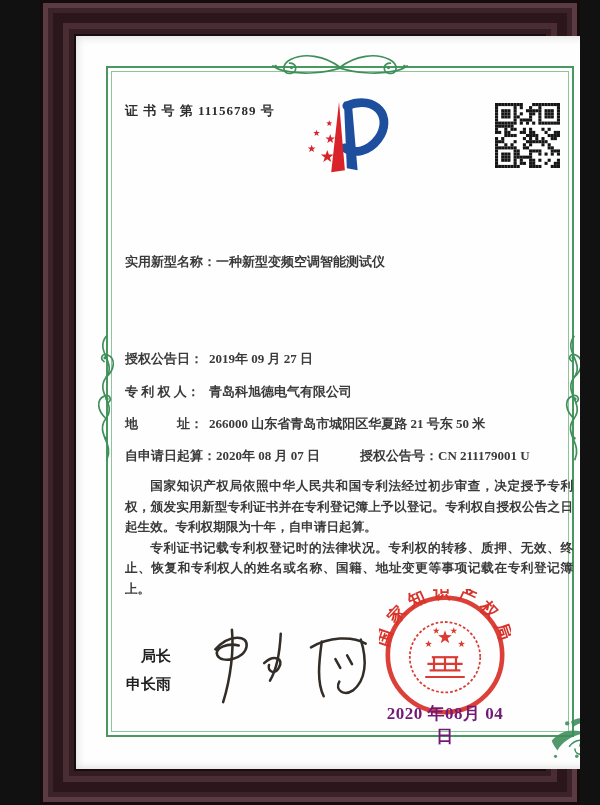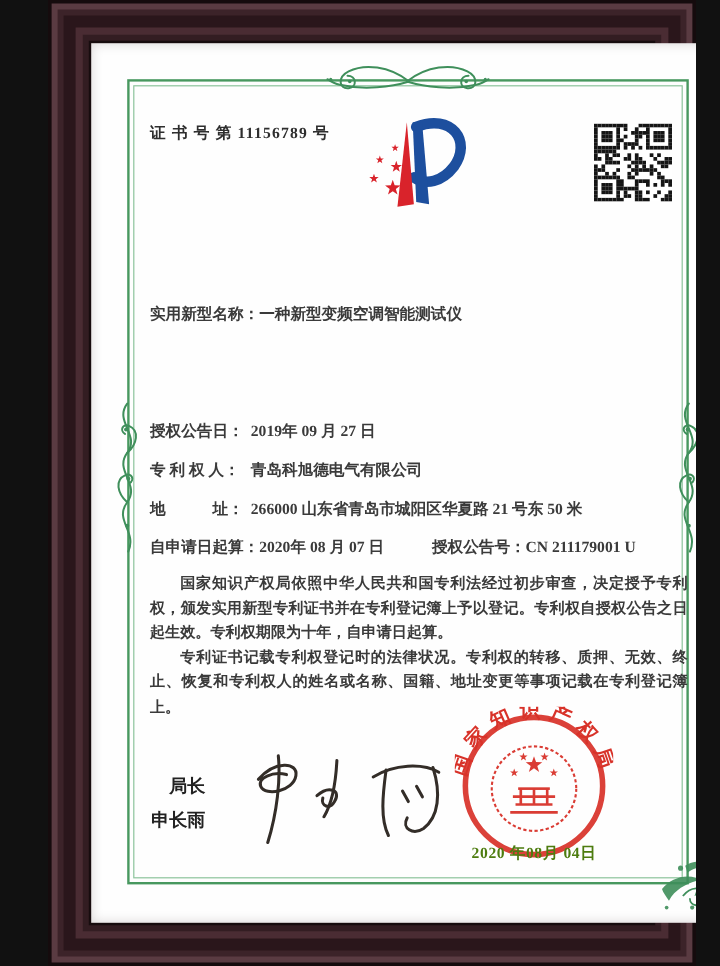--- a/index.html
+++ b/index.html
@@ -34,21 +34,21 @@
   .f0{top:217px}.f1{top:249px}.f2{top:282px}.f3{top:314px}.f4{top:347px}.f5{top:379px}.f6{top:411px}
   .f6 .pair2{position:absolute;left:235px;top:0;}
   .body-text{position:absolute;left:49px;right:31px;top:440px;font-size:12.6px;line-height:20.5px;
          color:#3a3a3a;font-weight:600;text-align:justify;}
   .body-text p{margin:0;text-indent:2em;}
   .signer{position:absolute;left:50px;top:606px;font-family:"Liberation Sans","DejaVu Sans",sans-serif;
          font-size:15px;font-weight:600;color:#222;line-height:28px;text-align:right;}
   .signature{position:absolute;left:112px;top:586px;}
   .seal{position:absolute;left:303px;top:553px;opacity:.95;}
   .seal-date{position:absolute;left:304px;top:666px;width:130px;text-align:center;
-         font-size:13px;font-weight:700;color:#4d7c0f;letter-spacing:.5px;z-index:4;}
+         font-size:17px;font-weight:700;color:#701a75;letter-spacing:.5px;z-index:4;}
 </style>
 </head>
 <body>
 
 <div class="scene">
   <div class="frame"></div>
 
   <div class="paper">
     <div class="border-outer"></div>
     <div class="border-inner"></div>

